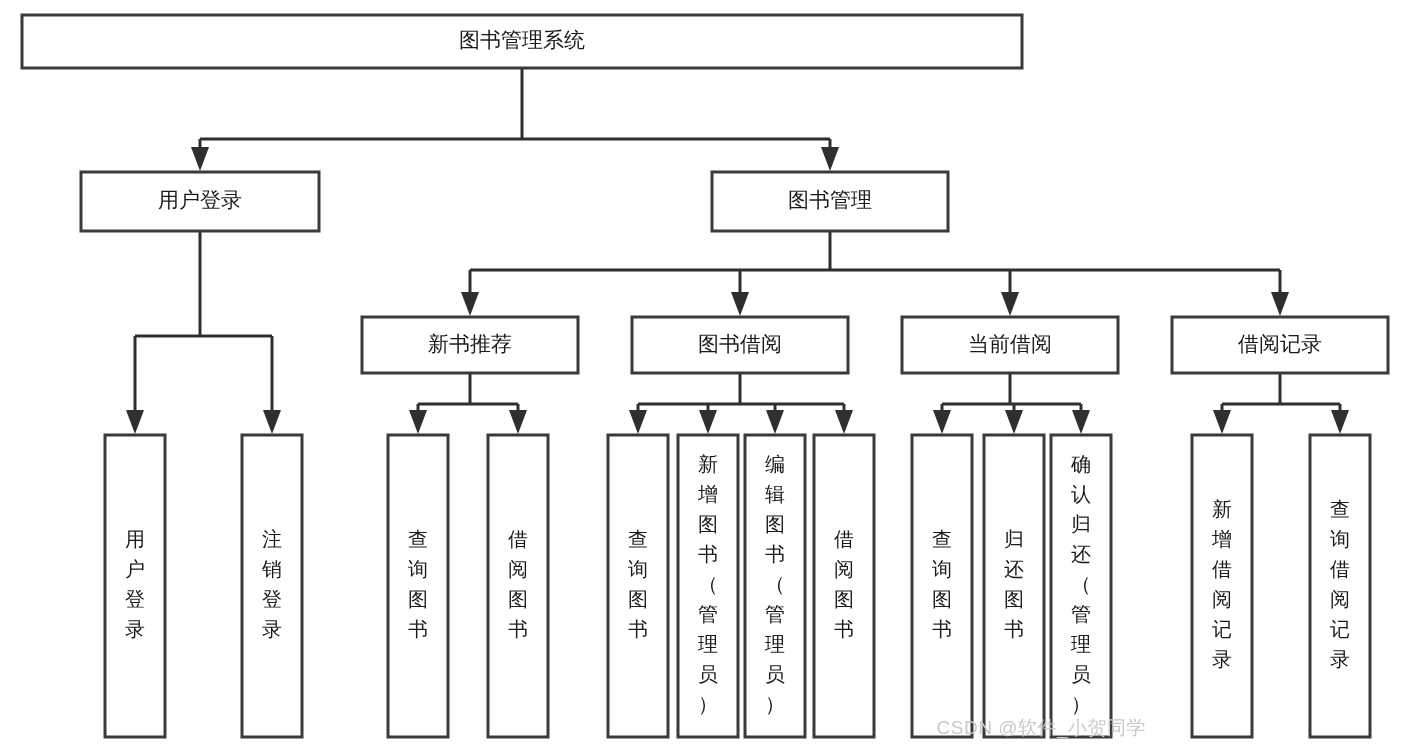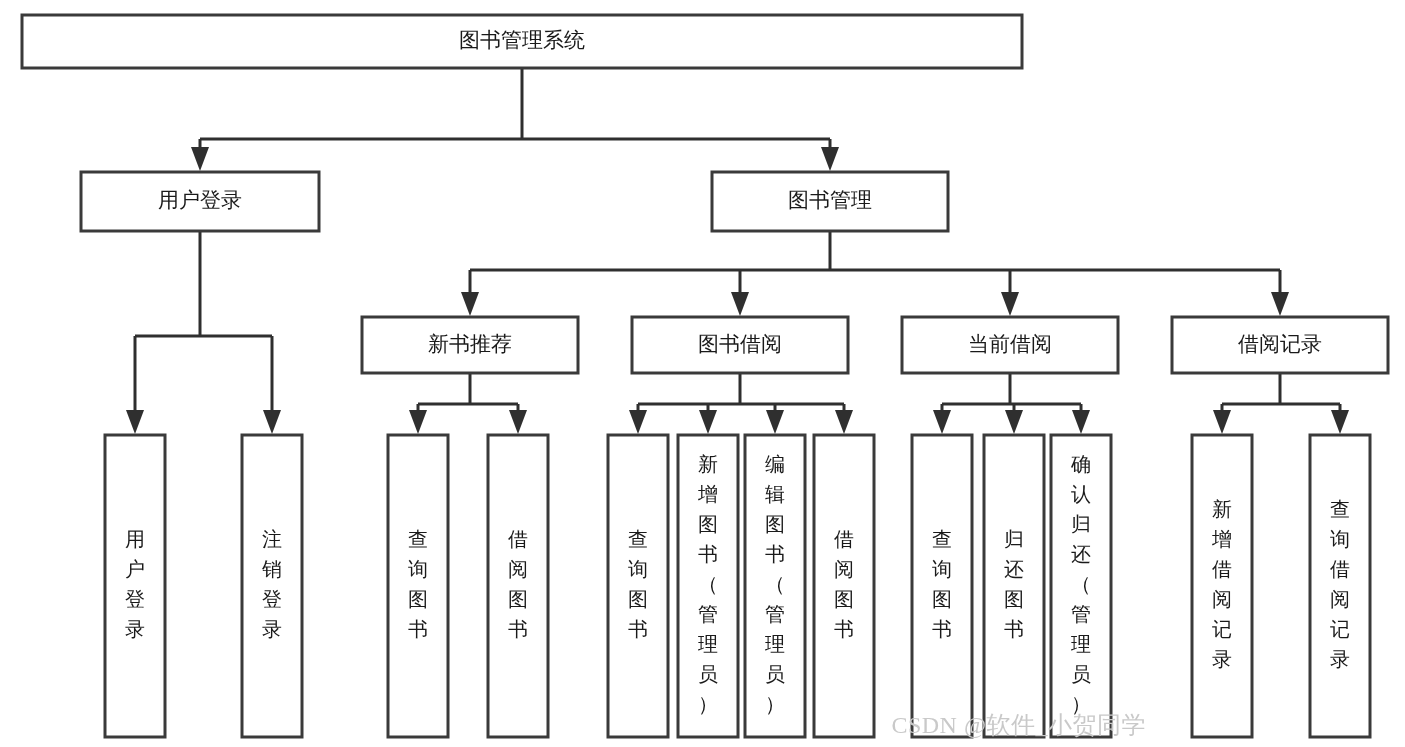--- a/index.html
+++ b/index.html
@@ -50,22 +50,22 @@
     stroke-linecap: butt;
   }
   .arrow-head {
     fill: #2f2f2f;
     stroke: none;
   }
   .watermark {
     position: absolute;
     right: 8px;
     bottom: 6px;
-    font-family: Liberation Serif, serif;
-    font-size: 24px;
+    font-family: Liberation Sans, sans-serif;
+    font-size: 19px;
     color: #c9c9c9;
     letter-spacing: 0.5px;
     white-space: nowrap;
     user-select: none;
   }
 </style>
 </head>
 <body>
 
 <div id="diagram-root">

